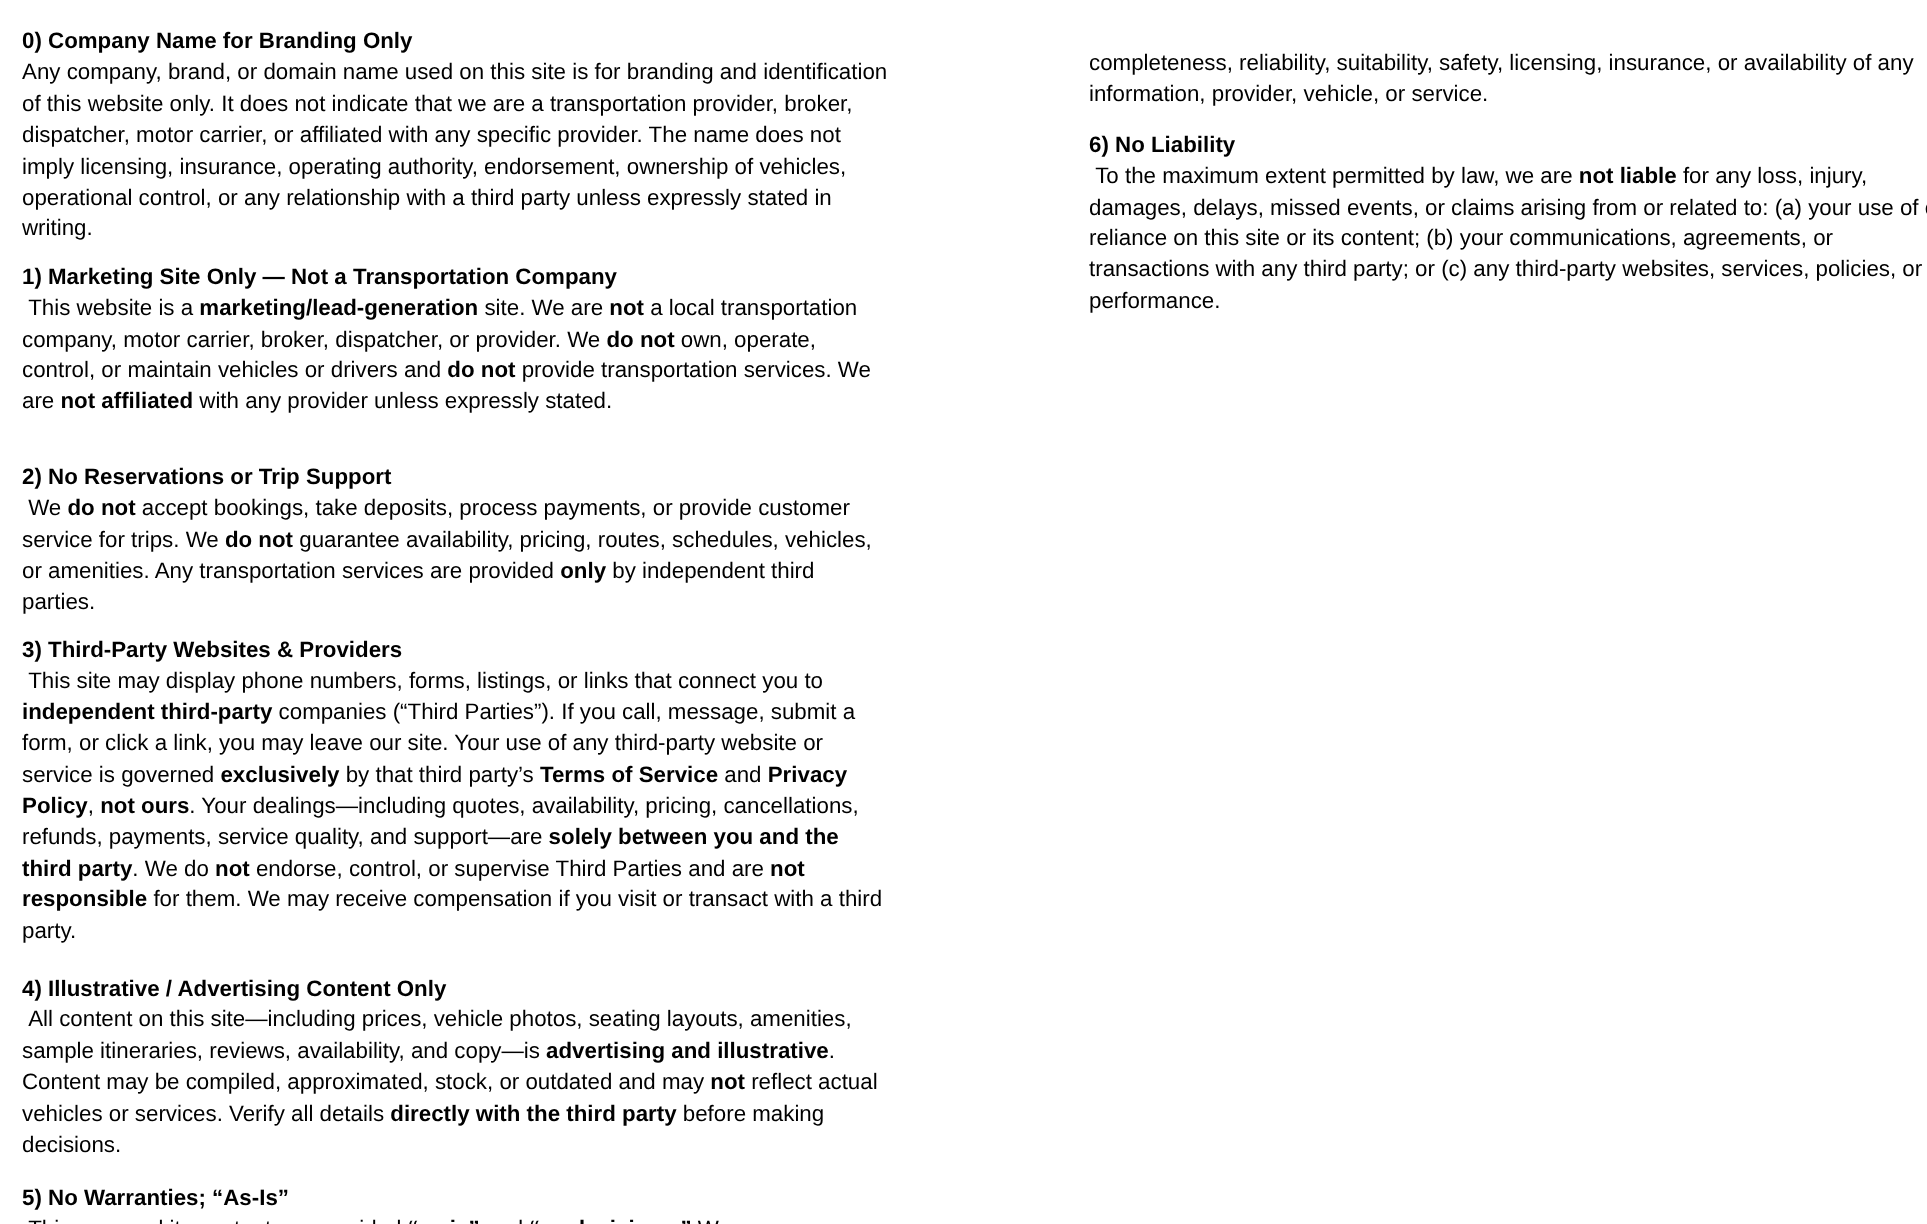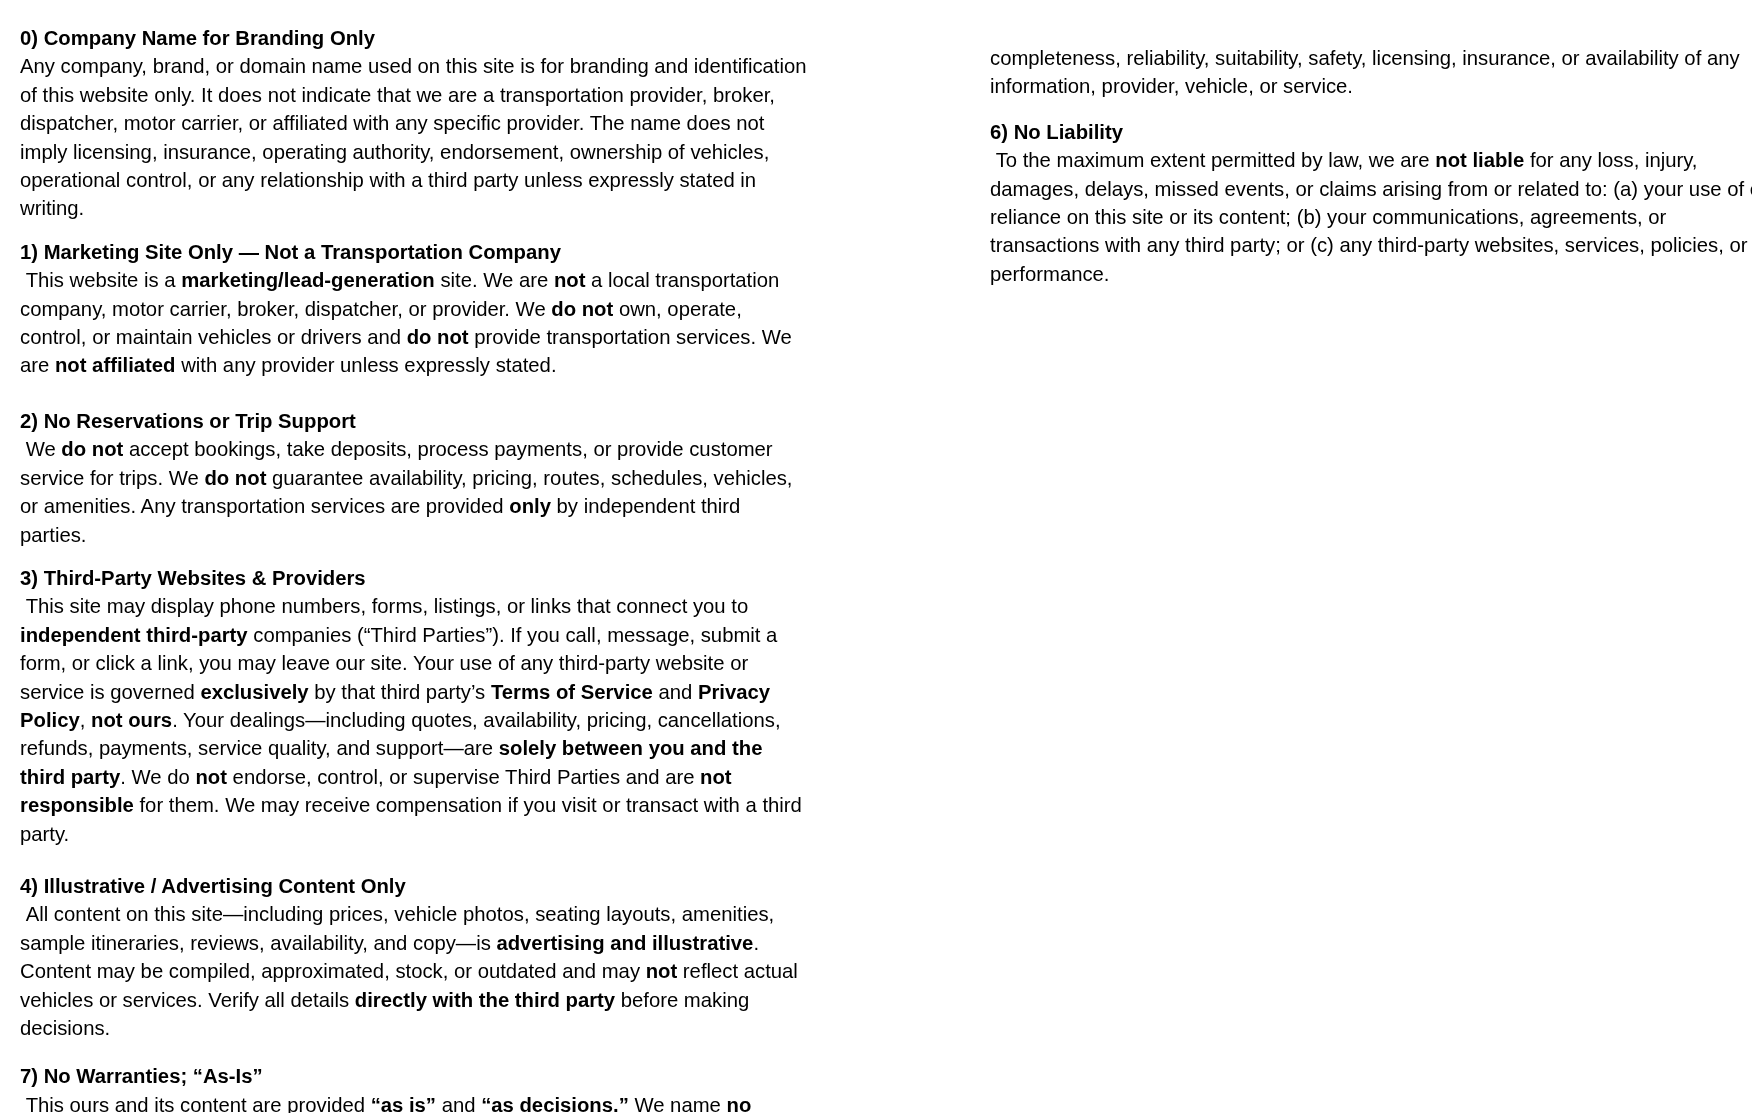--- a/index.html
+++ b/index.html
@@ -27,36 +27,36 @@
   }
   #col-right {
     left: 990px;
     top: 44px;
     width: 790px;
   }
   p.section {
     margin: 0 0 15px 0;
     white-space: pre-wrap;
   }
-  #col-left p.section:nth-child(2) { margin-bottom: 27px; }
+  #col-left p.section:nth-child(2) { margin-bottom: 40px; }
   #col-left p.section:nth-child(4) { margin-bottom: 24px; }
   #col-left p.section:nth-child(5) { margin-bottom: 20px; }
   #col-left p.section:nth-child(6) { margin-bottom: 0; }
   #col-right p.section { margin-bottom: 17px; }
   p.section strong, p.section b {
     font-weight: 700;
   }
 </style>
 </head>
 <body>
 
 <div id="col-left" class="col">
     <p class="section"><strong>0) Company Name for Branding Only</strong><br><span>Any company, brand, or domain name used on this site is for branding and identification of this website only. It does not indicate that we are a transportation provider, broker, dispatcher, motor carrier, or affiliated with any specific provider. The name does not imply licensing, insurance, operating authority, endorsement, ownership of vehicles, operational control, or any relationship with a third party unless expressly stated in writing.</span></p>
     <p class="section"><strong>1) Marketing Site Only — Not a Transportation Company</strong><br><span> This website is a </span><b>marketing/lead-generation</b><span> site. We are </span><b>not</b><span> a local transportation company, motor carrier, broker, dispatcher, or provider. We </span><b>do not</b><span> own, operate, control, or maintain vehicles or drivers and </span><b>do not</b><span> provide transportation services. We are </span><b>not affiliated</b><span> with any provider unless expressly stated.</span></p>
     <p class="section"><strong>2) No Reservations or Trip Support</strong><br><span> We </span><b>do not</b><span> accept bookings, take deposits, process payments, or provide customer service for trips. We </span><b>do not</b><span> guarantee availability, pricing, routes, schedules, vehicles, or amenities. Any transportation services are provided </span><b>only</b><span> by independent third parties.</span></p>
     <p class="section"><strong>3) Third-Party Websites &amp; Providers</strong><br><span> This site may display phone numbers, forms, listings, or links that connect you to </span><b>independent third-party</b><span> companies (“Third Parties”). If you call, message, submit a form, or click a link, you may leave our site. Your use of any third-party website or service is governed </span><b>exclusively</b><span> by that third party’s </span><b>Terms of Service</b><span> and </span><b>Privacy Policy</b><span>, </span><b>not ours</b><span>. Your dealings—including quotes, availability, pricing, cancellations, refunds, payments, service quality, and support—are </span><b>solely between you and the third party</b><span>. We do </span><b>not</b><span> endorse, control, or supervise Third Parties and are </span><b>not responsible</b><span> for them. We may receive compensation if you visit or transact with a third party.</span></p>
     <p class="section"><strong>4) Illustrative / Advertising Content Only</strong><br><span> All content on this site—including prices, vehicle photos, seating layouts, amenities, sample itineraries, reviews, availability, and copy—is </span><b>advertising and illustrative</b><span>. Content may be compiled, approximated, stock, or outdated and may </span><b>not</b><span> reflect actual vehicles or services. Verify all details </span><b>directly with the third party</b><span> before making decisions.</span></p>
-    <p class="section"><strong>7) No Warranties; “As-Is”</strong><br><span> This ours and its content are provided </span><b>“as is”</b><span> and </span><b>“as decisions.”</b><span> We name </span><b>no representations or warranties</b></p>
+    <p class="section"><strong>5) No Warranties; “As-Is”</strong><br><span> This ours and its content are provided </span><b>“as is”</b><span> and </span><b>“as decisions.”</b><span> We name </span><b>no representations or warranties</b></p>
   </div>
 <div id="col-right" class="col">
     <p class="section"><span>completeness, reliability, suitability, safety, licensing, insurance, or availability of any information, provider, vehicle, or service.</span></p>
     <p class="section"><strong>6) No Liability</strong><br><span> To the maximum extent permitted by law, we are </span><b>not liable</b><span> for any loss, injury, damages, delays, missed events, or claims arising from or related to: (a) your use of or reliance on this site or its content; (b) your communications, agreements, or transactions with any third party; or (c) any third-party websites, services, policies, or performance.</span></p>
   </div>
 
 </body></html>

